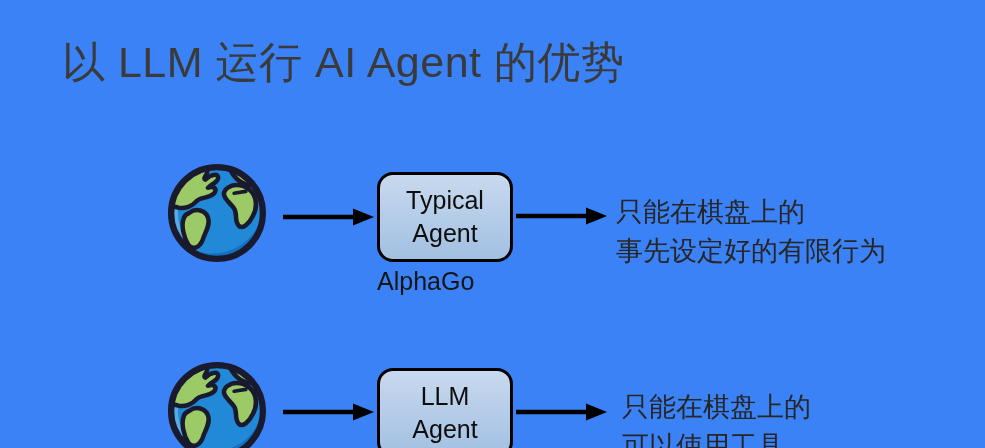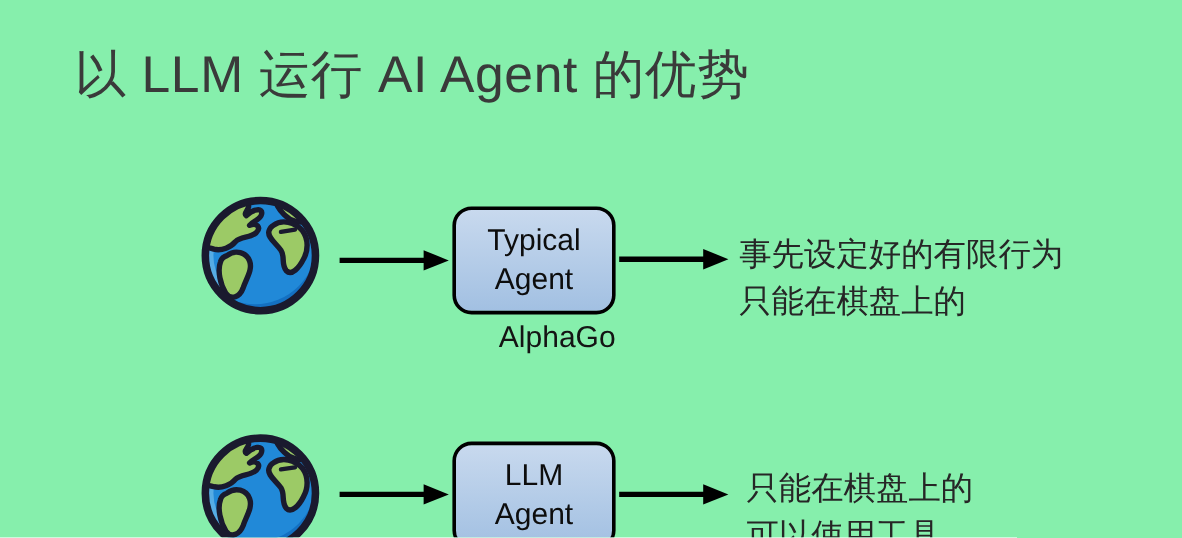--- a/index.html
+++ b/index.html
@@ -1,19 +1,19 @@
 <!DOCTYPE html>
 <html><head>
 <meta charset="utf-8">
 <style>
   * { margin:0; padding:0; box-sizing:border-box; }
   html,body { background:#ffffff; }
   .slide {
     position:relative; width:985px; height:448px; overflow:hidden;
-    background:#86efac;
+    background:#3b82f6;
     font-family:"Liberation Sans","DejaVu Sans",sans-serif;
   }
   .title {
     position:absolute; left:62px; top:34px;
     font-size:43px; font-weight:400; color:#3a3a3a;
     letter-spacing:0.5px; white-space:nowrap;
   }
   .globe { position:absolute; width:108px; height:108px; display:block; }
   .globe-1 { left:163px; top:159px; }
   .globe-2 { left:163px; top:357px; }
@@ -26,21 +26,21 @@
     position:absolute; left:377px; width:136px; height:90px;
     border:3px solid #000000; border-radius:16px;
     background:linear-gradient(180deg,#c8d9ee 0%,#a2c0e2 100%);
     display:flex; flex-direction:column; align-items:center; justify-content:center;
     font-size:25px; line-height:33px; color:#0d0d0d; text-align:center;
   }
   .agent-box-1 { top:172px; }
   .agent-box-2 { top:368px; }
   .caption {
     position:absolute; left:377px; top:267px; width:136px;
-    text-align:right; font-size:25px; color:#141414;
+    text-align:left; font-size:25px; color:#141414;
   }
   .desc {
     position:absolute; font-size:27px; line-height:39px;
     color:#262626; white-space:nowrap;
   }
   .desc-1 { left:616px; top:193px; }
   .desc-2 { left:622px; top:388px; }
 </style>
 </head>
 <body>
@@ -84,22 +84,22 @@
     </svg>
   <div class="agent-box agent-box-1">
     <span>Typical</span>
     <span>Agent</span>
   </div>
   <div class="caption">AlphaGo</div>
   <svg class="arrow arrow-1b" viewBox="0 0 94 24">
       <use href="#sym-arrow"></use>
     </svg>
   <div class="desc desc-1">
+    <div>只能在棋盘上的</div>
     <div>事先设定好的有限行为</div>
-    <div>只能在棋盘上的</div>
   </div>
 
   <svg class="globe globe-2" viewBox="0 0 120 120">
       <use href="#sym-globe"></use>
     </svg>
   <svg class="arrow arrow-2a" viewBox="0 0 94 24">
       <use href="#sym-arrow"></use>
     </svg>
   <div class="agent-box agent-box-2">
     <span>LLM</span>

